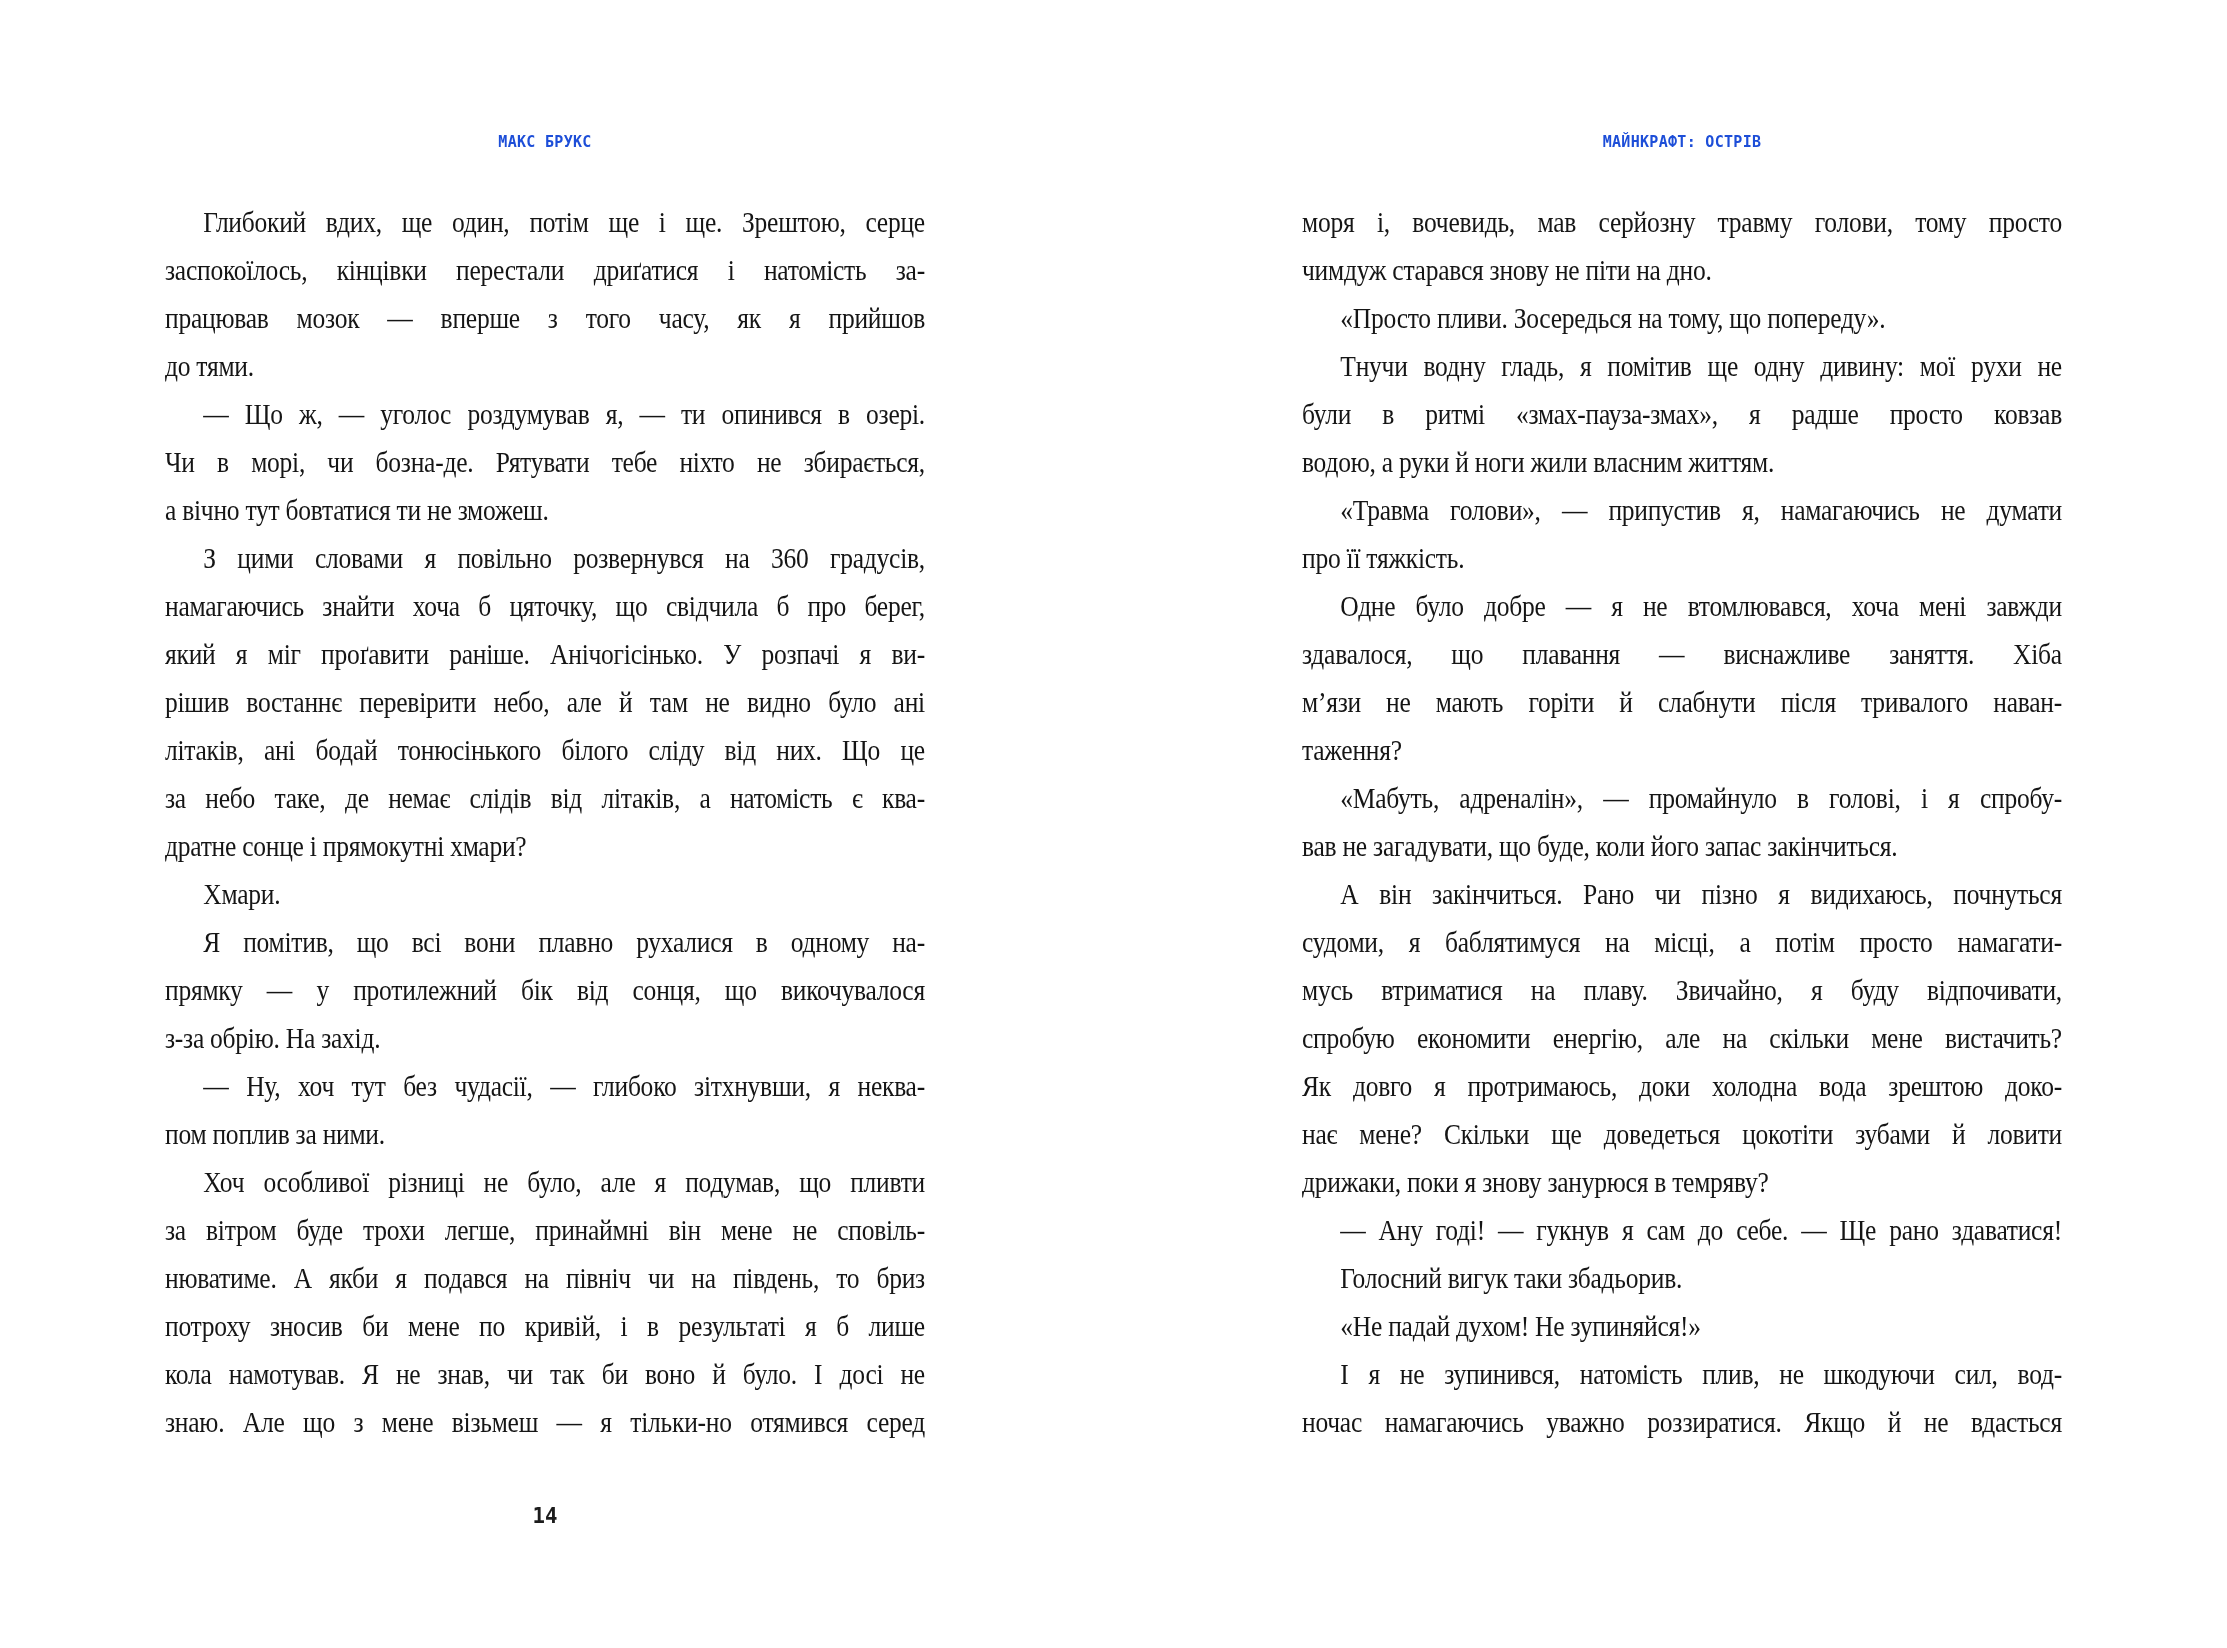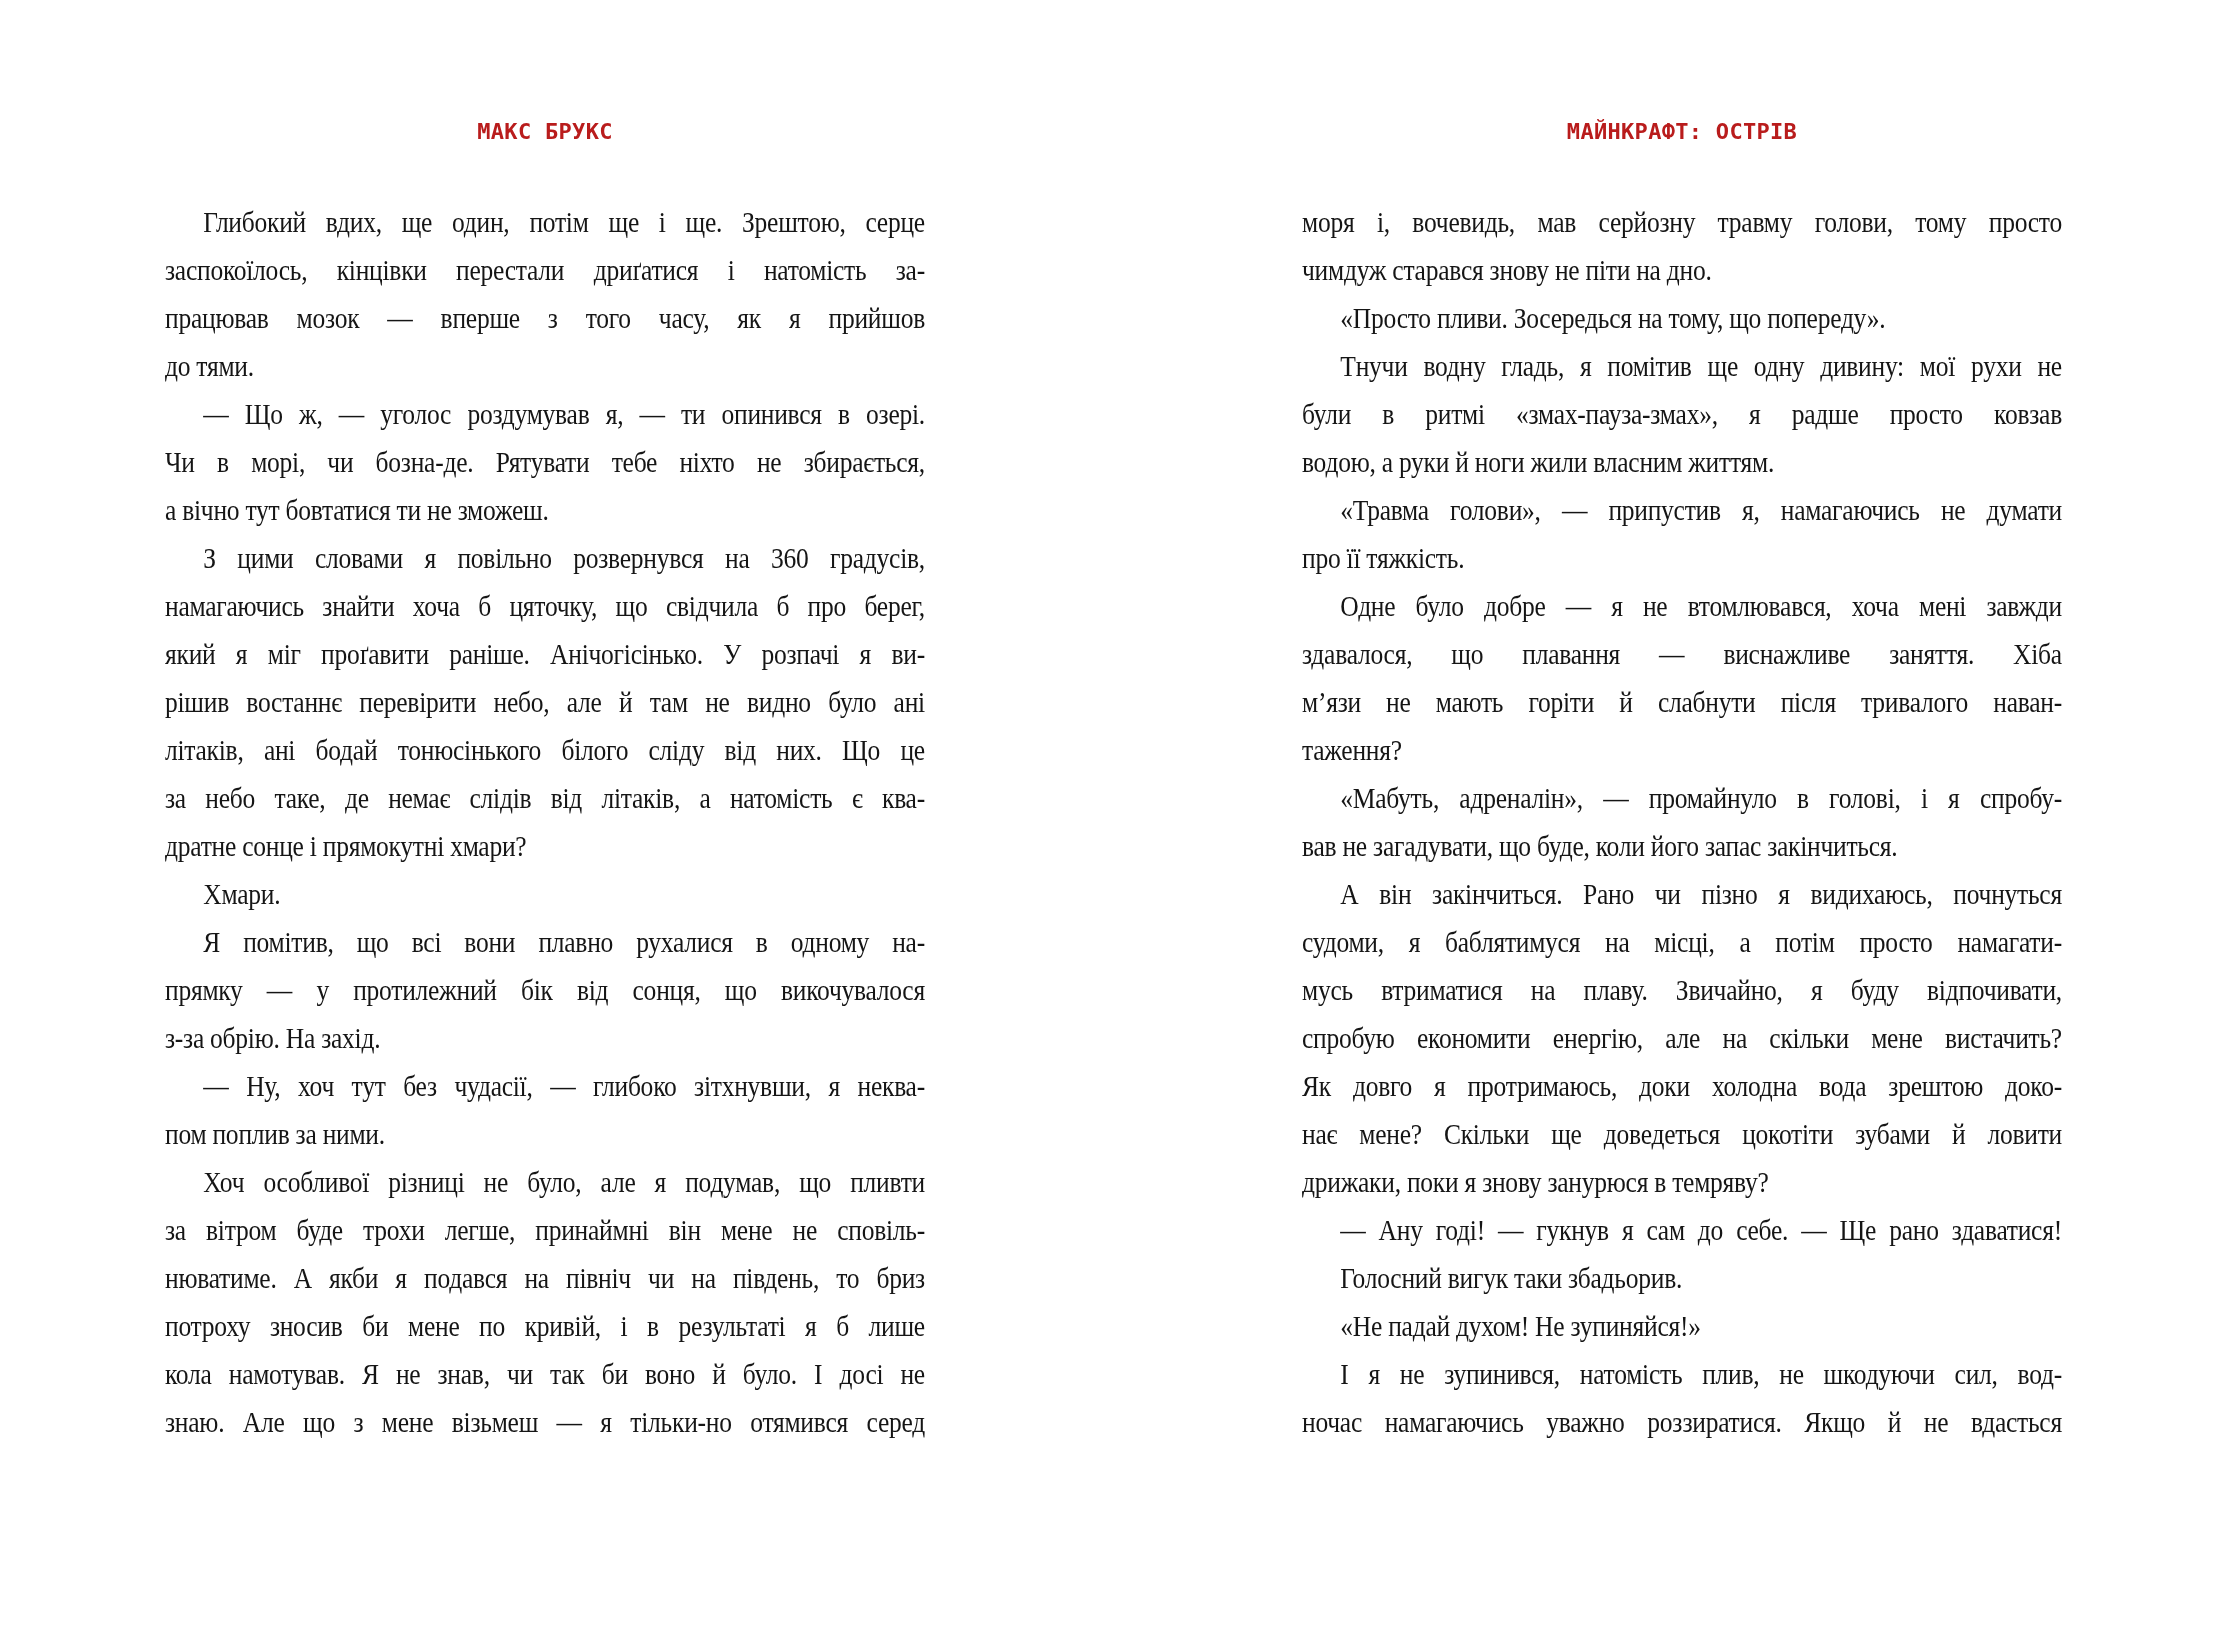--- a/index.html
+++ b/index.html
@@ -20,29 +20,29 @@
   }
   .page-left  { left: 0; }
   .page-right { left: 1114px; }
 
   
   .page-left  .col { left: 165px; }
   .page-right .col { left: 188px; }
 
   .running-header {
     position: absolute;
-    top: 122px;
+    top: 132px;
     width: 760px;
     text-align: center;
     font-family: "DejaVu Sans Mono", monospace;
     font-weight: 700;
-    font-size: 22px;
+    font-size: 15px;
     line-height: 20.7px;
     letter-spacing: 0.3px;
-    color: #b91c1c;
+    color: #1d4ed8;
     white-space: nowrap;
   }
 
   .textcol {
     position: absolute;
     top: 198px;
     width: 760px;
   }
   .line {
     font-family: "Liberation Serif", serif;
@@ -101,20 +101,21 @@
       <div class="line">з-за обрію. На захід.</div>
       <div class="line indent j">— Ну, хоч тут без чудасії, — глибоко зітхнувши, я неква-</div>
       <div class="line">пом поплив за ними.</div>
       <div class="line indent j">Хоч особливої різниці не було, але я подумав, що пливти</div>
       <div class="line j">за вітром буде трохи легше, принаймні він мене не сповіль-</div>
       <div class="line j">нюватиме. А якби я подався на північ чи на південь, то бриз</div>
       <div class="line j">потроху зносив би мене по кривій, і в результаті я б лише</div>
       <div class="line j">кола намотував. Я не знав, чи так би воно й було. І досі не</div>
       <div class="line j">знаю. Але що з мене візьмеш — я тільки-но отямився серед</div>
     </div>
+  <footer class="folio col">14</footer>
 </section>
 
 <section class="page page-right">
   <header class="running-header col">МАЙНКРАФТ: ОСТРІВ</header>
   <div class="textcol col">
       <div class="line j">моря і, вочевидь, мав серйозну травму голови, тому просто</div>
       <div class="line">чимдуж старався знову не піти на дно.</div>
       <div class="line indent">«Просто пливи. Зосередься на тому, що попереду».</div>
       <div class="line indent j">Тнучи водну гладь, я помітив ще одну дивину: мої рухи не</div>
       <div class="line j">були в ритмі «змах-пауза-змах», я радше просто ковзав</div>

